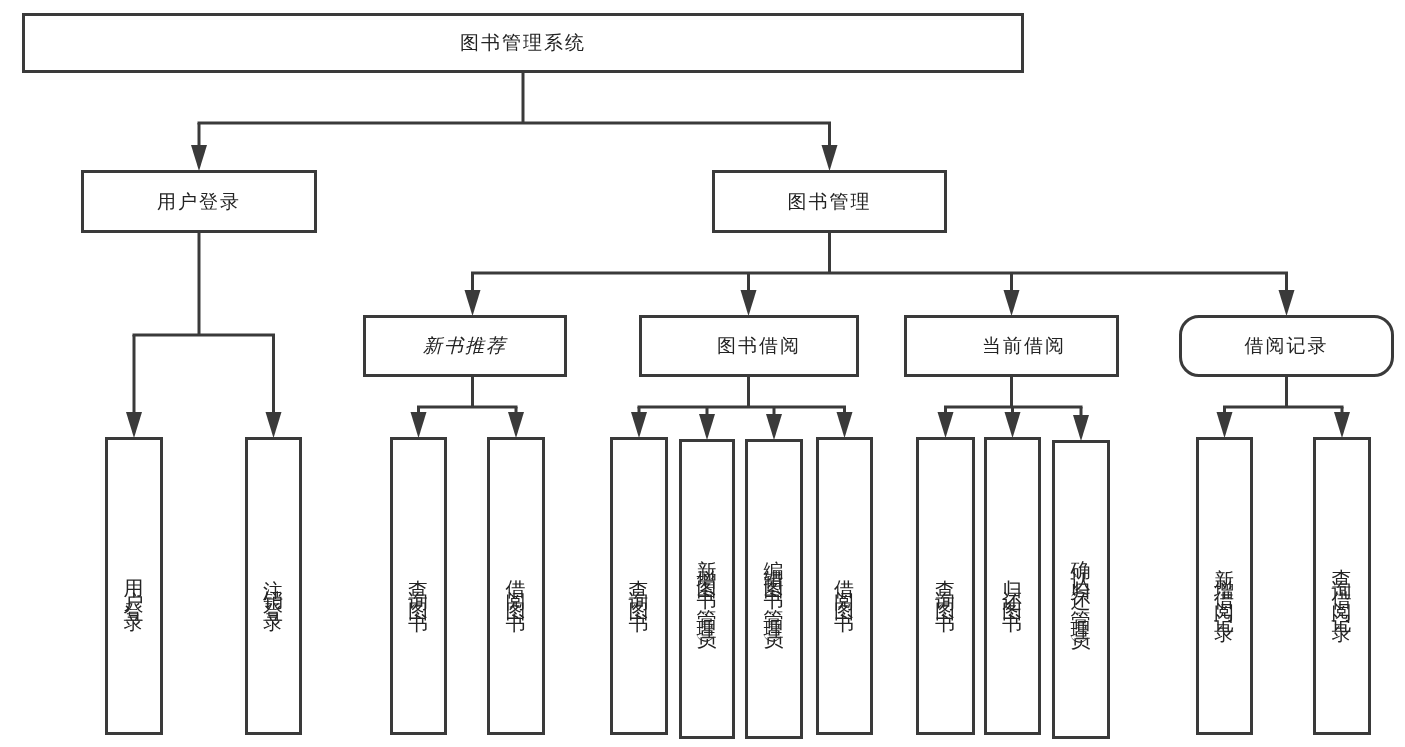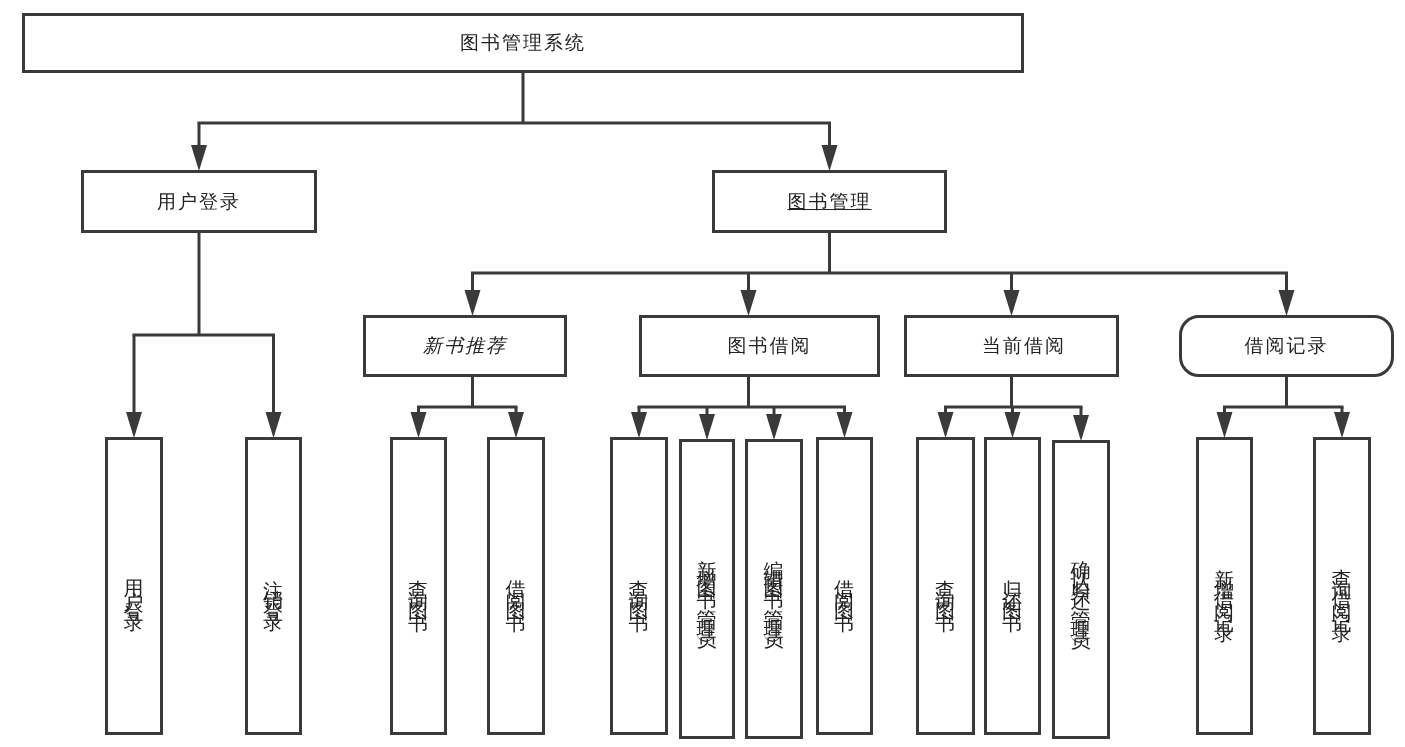--- a/index.html
+++ b/index.html
@@ -117,27 +117,27 @@
       <polygon points="1216.5,412 1232.5,412 1224.5,438" fill="#3a3a3a"></polygon>
       <line x1="1342" y1="407" x2="1342" y2="413" stroke="#3a3a3a" stroke-width="3"></line>
       <polygon points="1334,412 1350,412 1342,438" fill="#3a3a3a"></polygon>
     </svg>
 <div class="node h-node" style="left: 22px; top: 13px; width: 1002px; height: 60px;">
       <span class="label">图书管理系统</span>
     </div>
     <div class="node h-node" style="left: 81px; top: 170px; width: 236px; height: 63px;">
       <span class="label">用户登录</span>
     </div>
-    <div class="node h-node" style="left: 712px; top: 170px; width: 235px; height: 63px; text-decoration: underline;">
+    <div class="node h-node" style="left: 712px; top: 170px; width: 235px; height: 63px;">
       <span class="label">图书管理</span>
     </div>
     <div class="node h-node" style="left: 363px; top: 315px; width: 204px; height: 62px; font-style: italic;">
       <span class="label">新书推荐</span>
     </div>
-    <div class="node h-node" style="left: 639px; top: 315px; width: 241px; height: 62px; padding-left: 20px;">
+    <div class="node h-node" style="left: 639px; top: 315px; width: 220px; height: 62px; padding-left: 20px;">
       <span class="label">图书借阅</span>
     </div>
     <div class="node h-node" style="left: 904px; top: 315px; width: 215px; height: 62px; padding-left: 25px;">
       <span class="label">当前借阅</span>
     </div>
     <div class="node h-node" style="left: 1179px; top: 315px; width: 215px; height: 62px; border-radius: 20px;">
       <span class="label">借阅记录</span>
     </div>
     <div class="node v-node" style="left: 105px; top: 437px; width: 58px; height: 298px;">
       <span class="label">用户登录</span>

